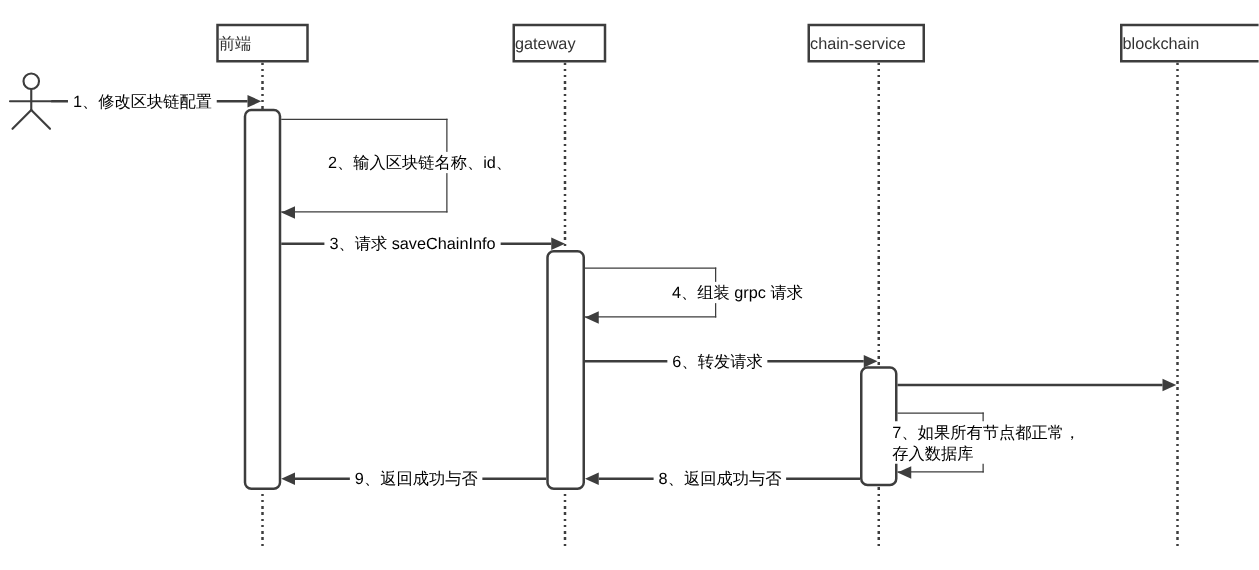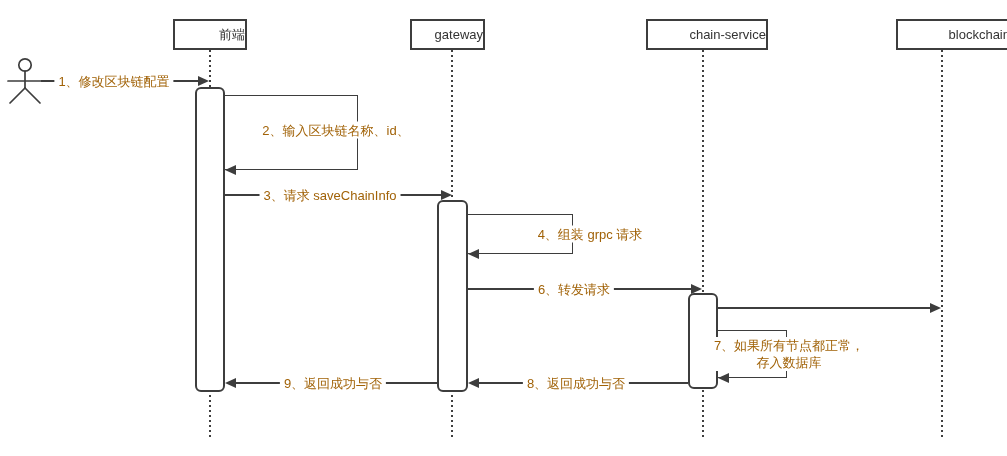--- a/index.html
+++ b/index.html
@@ -4,42 +4,42 @@
 <style>
   html,body{margin:0;padding:0;background:#ffffff;}
   .canvas{
     position:relative;width:1007px;height:456px;background:#ffffff;
     font-family:"Liberation Sans","DejaVu Sans",sans-serif;
     color:#333333;overflow:hidden;
   }
   .pbox{
     position:absolute;top:19px;height:31px;box-sizing:border-box;
     border:2px solid #3d3d3d;background:#ffffff;
-    display:flex;align-items:center;justify-content:flex-end;
+    display:flex;align-items:center;justify-content:flex-start;
     font-size:13px;color:#333;z-index:3;
   }
   .lifeline{
     position:absolute;top:50px;height:390px;width:2px;z-index:1;
     background:repeating-linear-gradient(to bottom,#3e3e3e 0,#3e3e3e 2px,transparent 2px,transparent 5px);
   }
   .bar{
     position:absolute;width:30px;box-sizing:border-box;z-index:3;
     border:2px solid #3d3d3d;border-radius:6px;background:#ffffff;
   }
   .mline{position:absolute;height:1.5px;background:#3d3d3d;z-index:2;}
   .loop{position:absolute;box-sizing:border-box;z-index:2;
     border-top:1.5px solid #3d3d3d;border-right:1.5px solid #3d3d3d;border-bottom:1.5px solid #3d3d3d;}
   .arr-r{position:absolute;width:0;height:0;z-index:4;
     border-top:5px solid transparent;border-bottom:5px solid transparent;border-left:11px solid #3d3d3d;}
   .arr-l{position:absolute;width:0;height:0;z-index:4;
     border-top:5px solid transparent;border-bottom:5px solid transparent;border-right:11px solid #3d3d3d;}
   .mlabel{
     position:absolute;transform:translate(-50%,-50%);z-index:5;
     background:#ffffff;padding:0 4px;font-size:13px;line-height:17px;
-    white-space:nowrap;color:#a16207;text-align:center;
+    white-space:nowrap;color:#000000;
   }
   .actor-svg{position:absolute;left:4px;top:55px;z-index:2;}
 </style>
 </head>
 <body>
 
 <div class="canvas">
 
   <svg class="actor-svg" width="42" height="50" viewBox="0 0 42 50">
     <g fill="none" stroke="#3d3d3d" stroke-width="1.7" stroke-linecap="round">
@@ -50,21 +50,21 @@
       <line x1="21" y1="33" x2="36" y2="48"></line>
     </g>
   </svg>
 
   <div class="pbox" style="left:173px;width:74px">
       <span>前端</span>
     </div>
   <div class="pbox" style="left:410px;width:75px">
       <span>gateway</span>
     </div>
-  <div class="pbox" style="left:646px;width:122px">
+  <div class="pbox" style="left:646px;width:94px">
       <span>chain-service</span>
     </div>
   <div class="pbox" style="left:896px;width:116px">
       <span>blockchain</span>
     </div>
 
   <div class="lifeline" style="left:209px"></div>
   <div class="lifeline" style="left:451px"></div>
   <div class="lifeline" style="left:702px"></div>
   <div class="lifeline" style="left:941px"></div>

